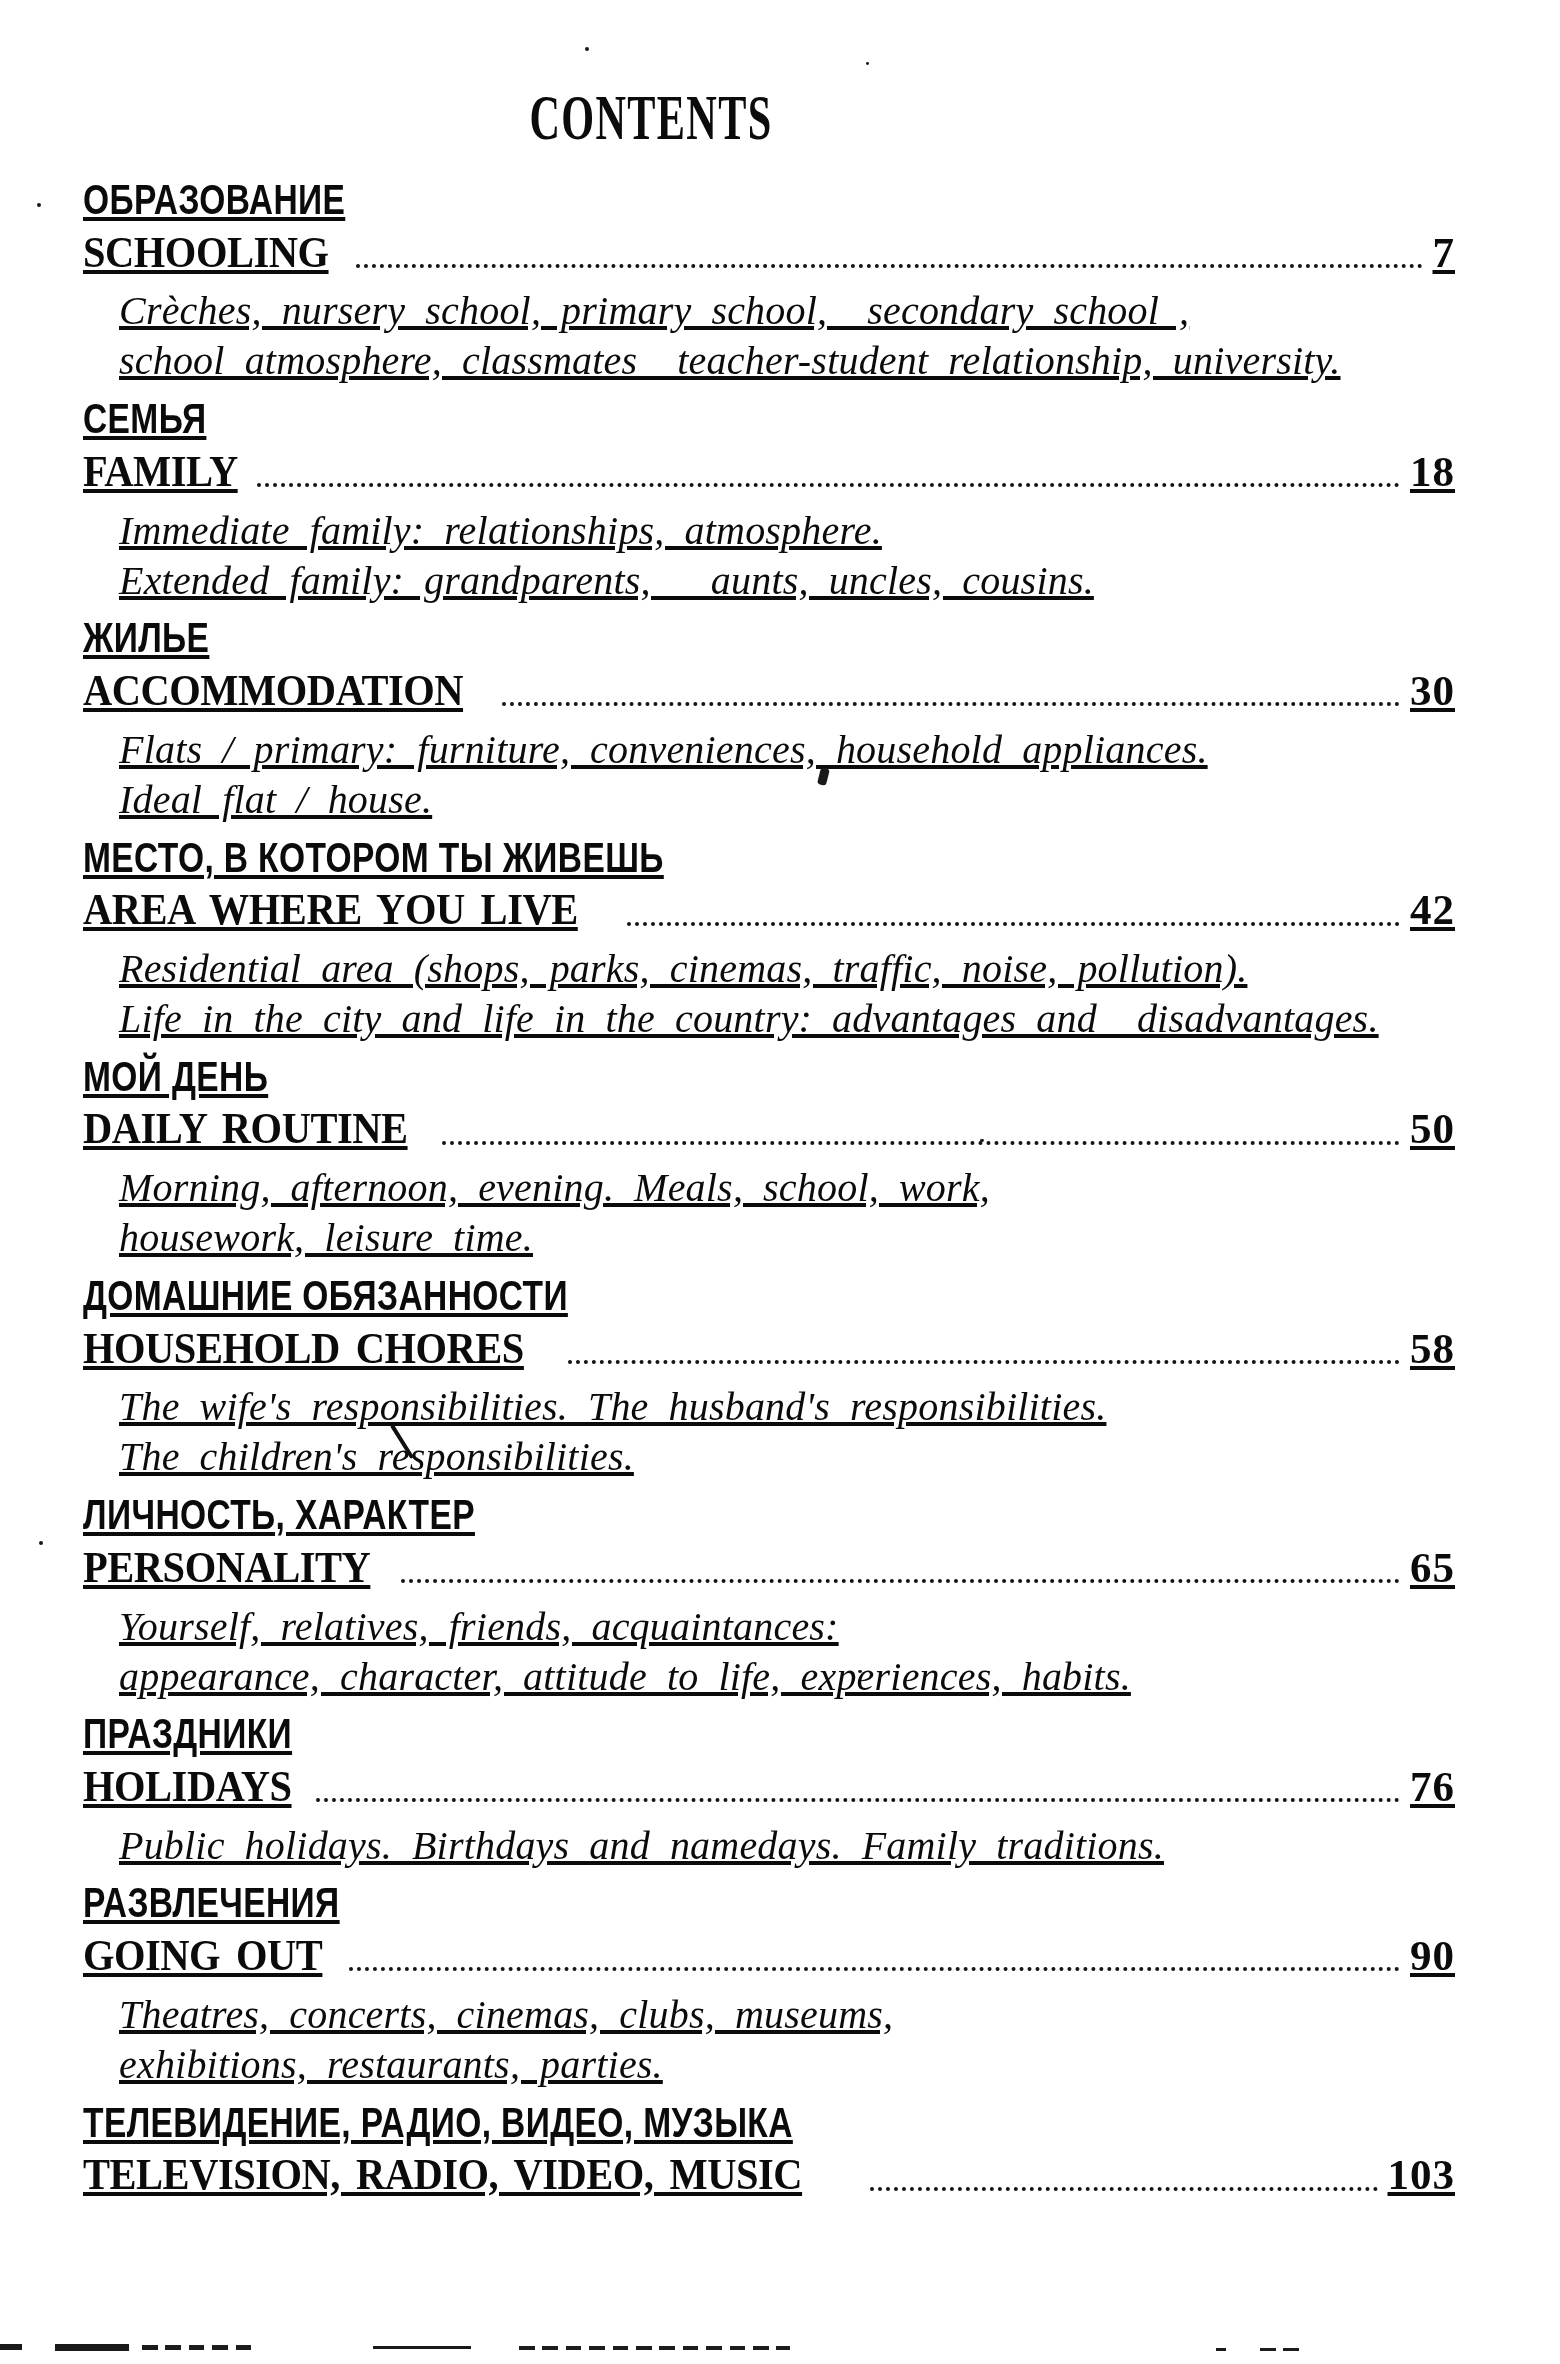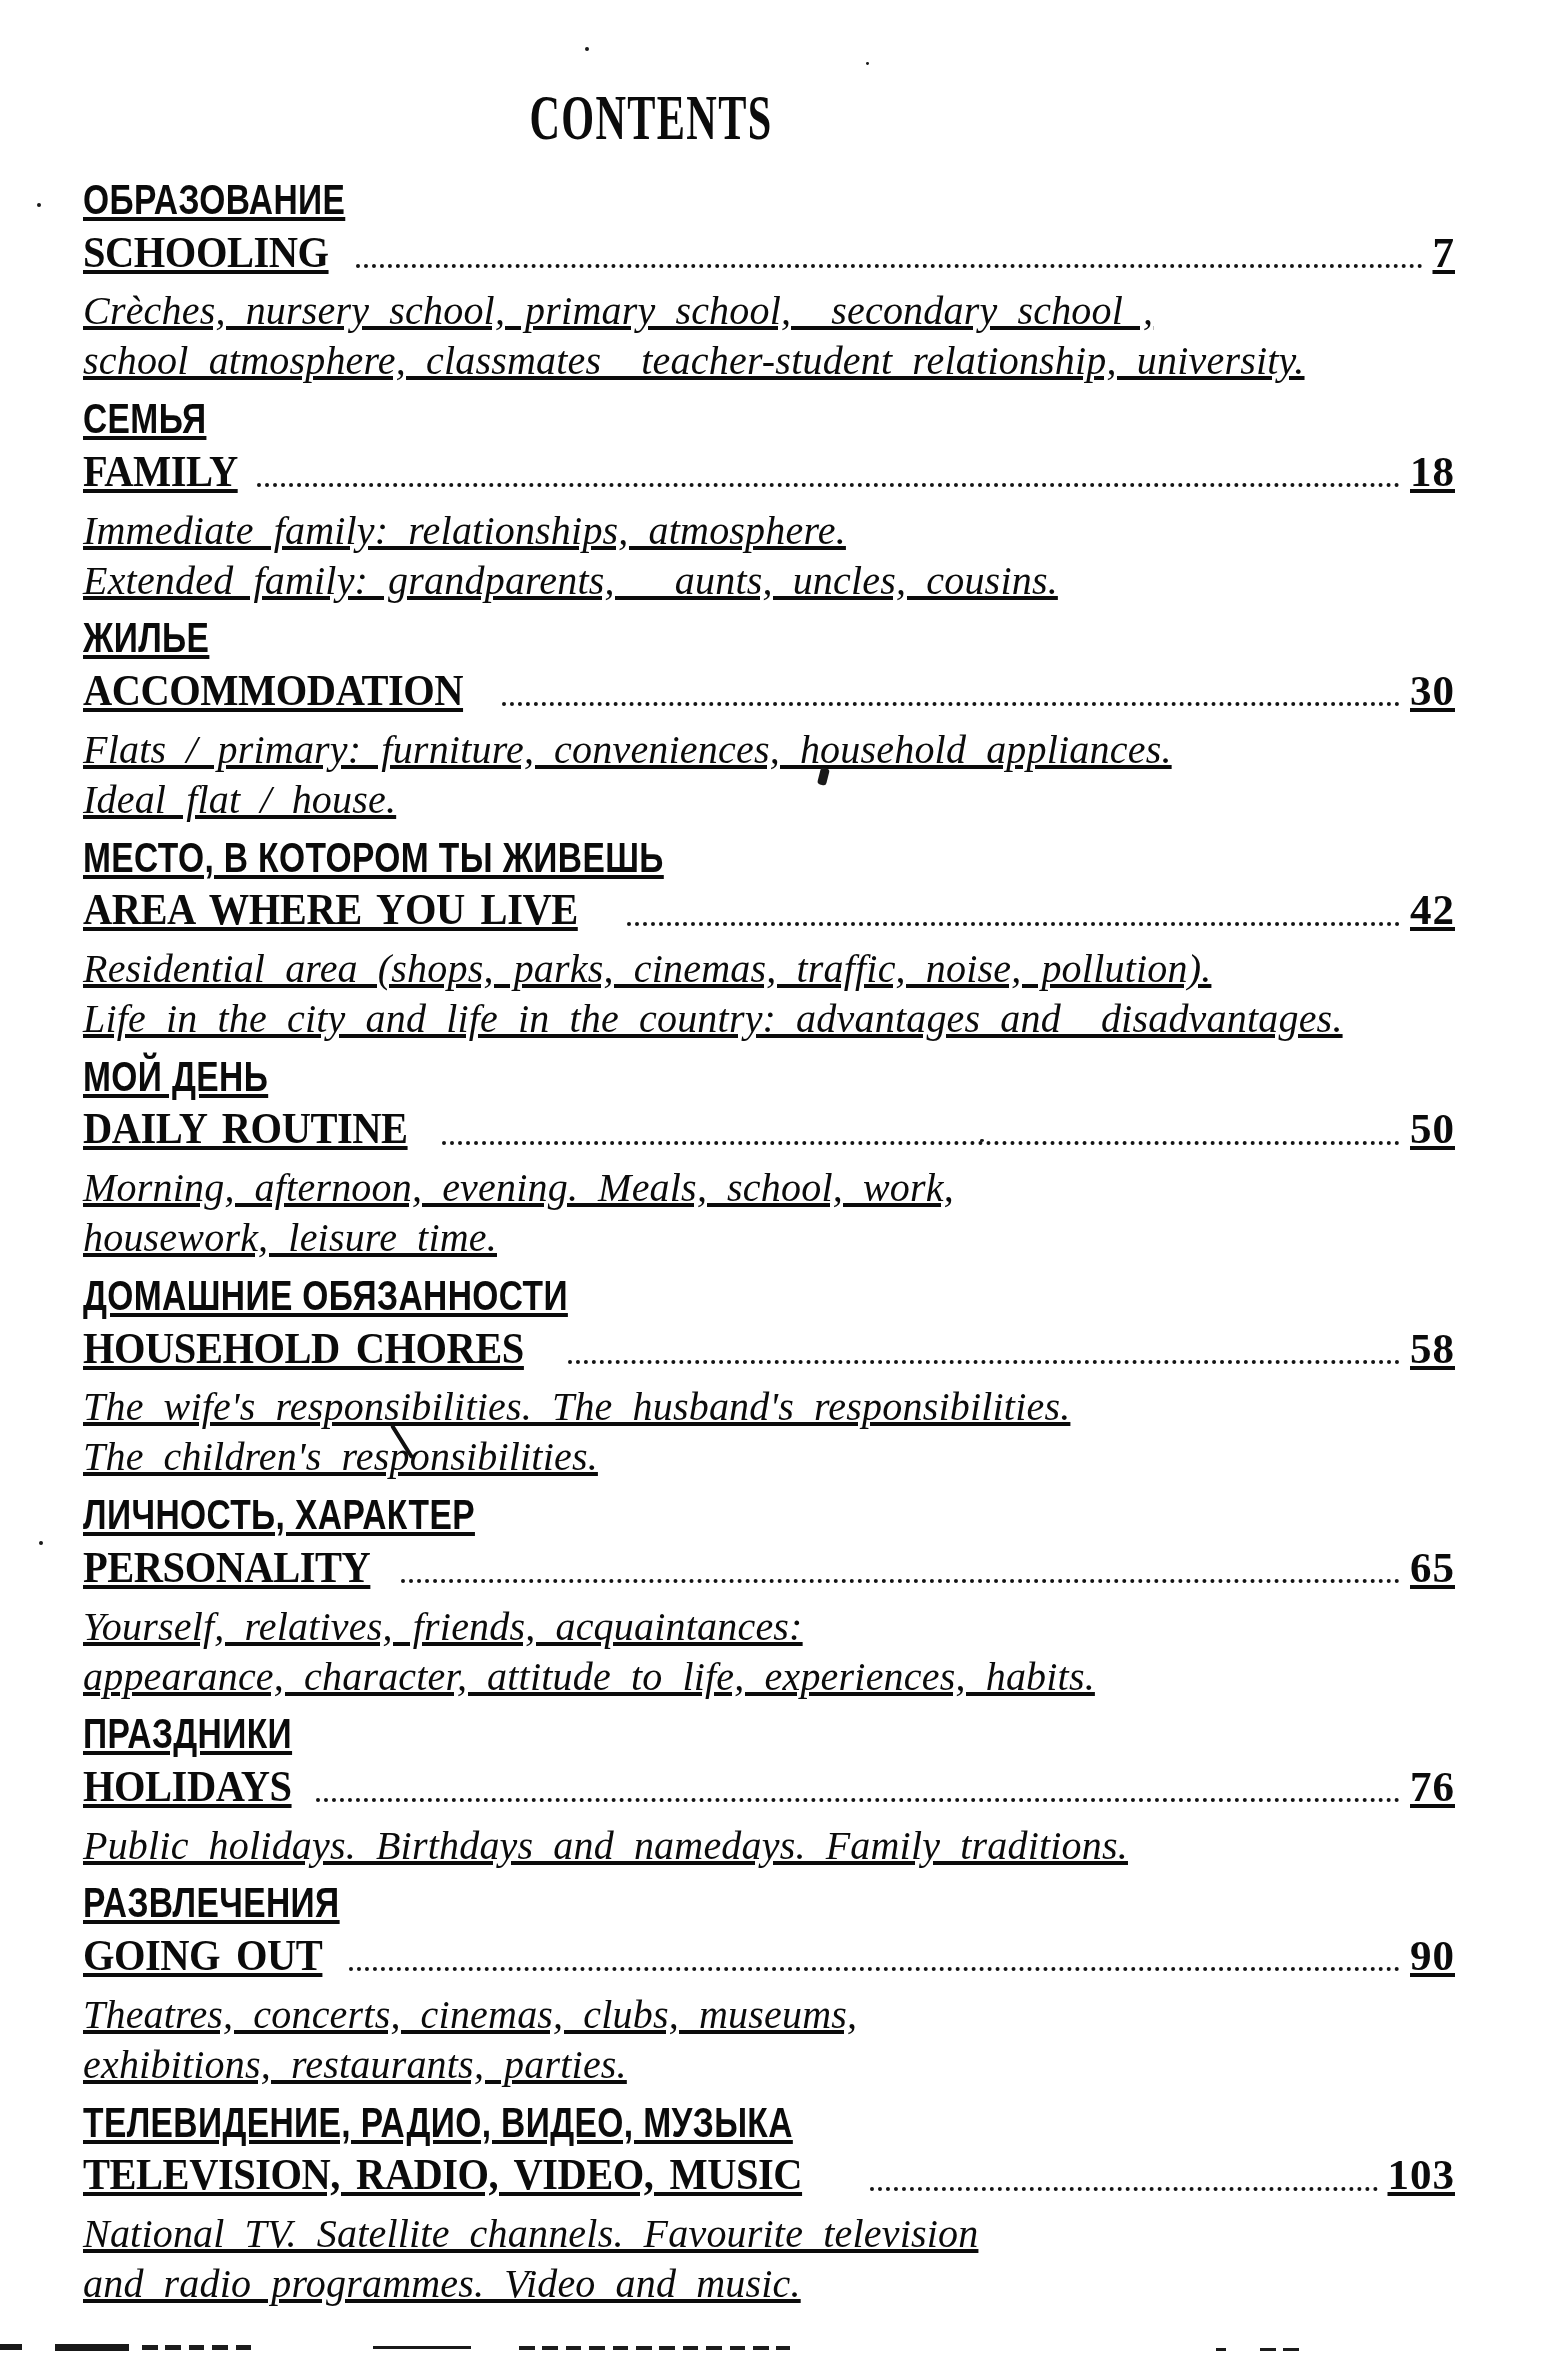--- a/index.html
+++ b/index.html
@@ -71,20 +71,21 @@
   .page-num {
     font: bold 43px/1 "Liberation Serif", serif;
     letter-spacing: 1px;
     white-space: pre;
   }
   .desc {
     font: italic 40px/50px "Liberation Serif", serif;
     word-spacing: 9.8px;
     white-space: pre;
     letter-spacing: 0.2px;
+    margin-left: 36px;
   }
   
   .artifact {
     position: absolute;
     background: #191919;
   }
   .a-dash { height: 3.9px; }
   .a-dashed {
     height: 3.9px;
     background: repeating-linear-gradient(90deg, #1c1c1c 0 15.6px, transparent 15.6px 23.4px);
@@ -225,24 +226,20 @@
         </div>
     </section>
 
     <section class="toc-section">
       <div class="sec-ru">ТЕЛЕВИДЕНИЕ, РАДИО, ВИДЕО, МУЗЫКА</div>
       <div class="sec-row">
         <span class="sec-en">TELEVISION, RADIO, VIDEO, MUSIC</span>
         <span class="leader"></span>
         <span class="page-num">103</span>
       </div>
-      <div class="desc-wrap">
-          <div class="desc">National TV. Satellite channels. Favourite television</div>
-          <div class="desc">and radio programmes. Video and music.</div>
-        </div>
     </section>
   </div>
 
   <div class="artifact a-dot" style="left:585px; top:47px;  width:3.9px; height:3.9px;"></div>
   <div class="artifact a-dot" style="left:866px; top:62px;  width:2.9px; height:2.9px;"></div>
   <div class="artifact a-dot" style="left:37px;  top:203px; width:3.9px; height:3.9px;"></div>
   <div class="artifact a-dot" style="left:39px;  top:1541px; width:3.9px; height:3.9px;"></div>
   <div class="artifact a-tick" style="left:819px; top:768px;"></div>
   <div class="artifact a-slash" style="left:400px; top:1422px; background:#101010;"></div>
   <div class="artifact a-dot" style="left:980px; top:1139px; width:3.9px; height:2.9px;"></div>

